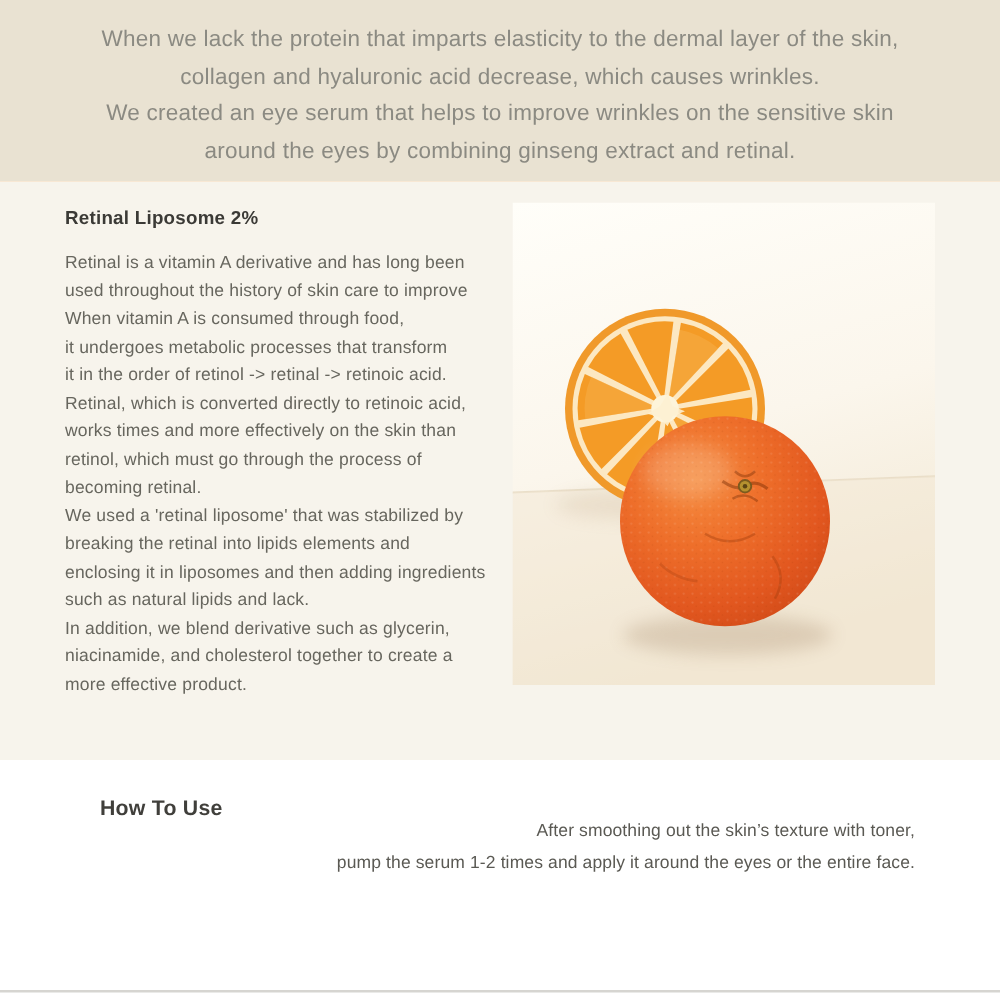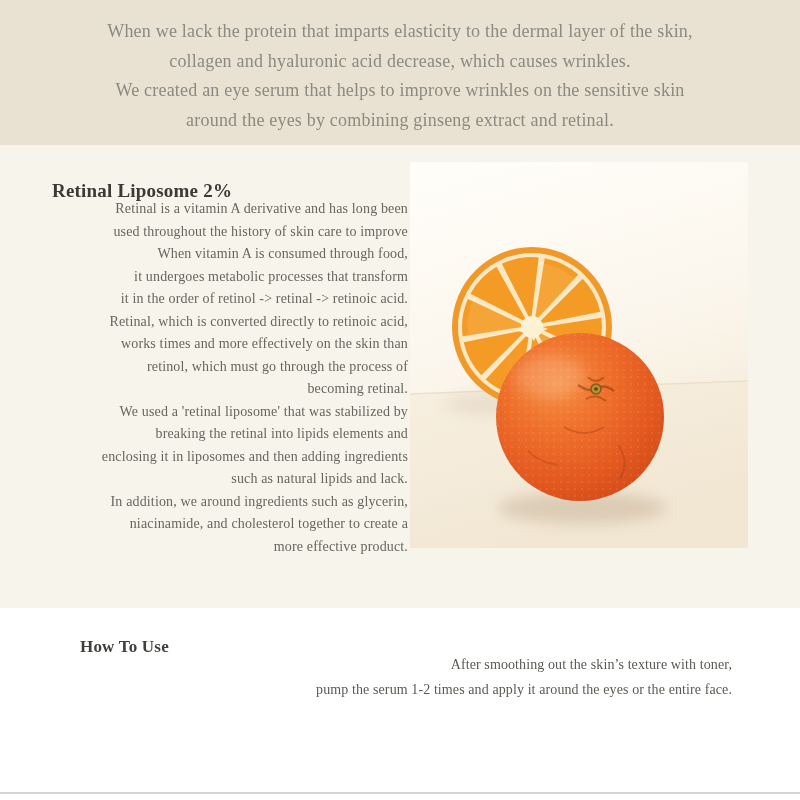--- a/index.html
+++ b/index.html
@@ -1,41 +1,41 @@
 <!DOCTYPE html>
 <html><head>
 <meta charset="utf-8">
 <style>
   html,body{margin:0;padding:0;background:#ffffff;}
   .page{
     position:relative;width:800px;height:800px;overflow:hidden;
-    font-family:Liberation Serif, serif;background:#fdba74;
+    font-family:Liberation Sans, sans-serif;background:#fdba74;
   }
   
   .banner{
     position:absolute;left:0;top:0;width:800px;height:145px;
     background:#e9e2d2;
   }
   .banner-text{
     position:absolute;left:0;top:17px;width:800px;
     text-align:center;font-size:18px;line-height:29.5px;
     color:#8b8a82;letter-spacing:.2px;
   }
   
   .main-section{
     position:absolute;left:0;top:145px;width:800px;height:463px;
     background:#f7f4ec;
   }
   .section-heading{
-    position:absolute;left:52px;top:180px;
-    font-size:19px;font-weight:bold;color:#3b3a36;letter-spacing:.2px;
+    position:absolute;left:52px;top:166px;
+    font-size:15px;font-weight:bold;color:#3b3a36;letter-spacing:.2px;
   }
   .body-text{
     position:absolute;left:52px;top:198px;width:356px;
-    font-size:14px;line-height:22.5px;color:#67665e;letter-spacing:.15px;text-align:right;
+    font-size:14px;line-height:22.5px;color:#67665e;letter-spacing:.15px;
   }
   
   .photo{
     position:absolute;left:410px;top:162px;width:338px;height:386px;
   }
   .photo svg{display:block;}
   
   .howto-section{
     position:absolute;left:0;top:608px;width:800px;height:192px;
     background:#ffffff;
@@ -78,21 +78,21 @@
       <div>it undergoes metabolic processes that transform</div>
       <div>it in the order of retinol -&gt; retinal -&gt; retinoic acid.</div>
       <div>Retinal, which is converted directly to retinoic acid,</div>
       <div>works times and more effectively on the skin than</div>
       <div>retinol, which must go through the process of</div>
       <div>becoming retinal.</div>
       <div>We used a 'retinal liposome' that was stabilized by</div>
       <div>breaking the retinal into lipids elements and</div>
       <div>enclosing it in liposomes and then adding ingredients</div>
       <div>such as natural lipids and lack.</div>
-      <div>In addition, we around ingredients such as glycerin,</div>
+      <div>In addition, we blend derivative such as glycerin,</div>
       <div>niacinamide, and cholesterol together to create a</div>
       <div>more effective product.</div>
     </div>
 
   <div class="photo">
     <svg width="338" height="386" viewBox="0 0 338 386" xmlns="http://www.w3.org/2000/svg">
       <defs>
         <linearGradient id="photoBg" x1="0" y1="0" x2="0.25" y2="1">
           <stop offset="0" stop-color="#fffef9"></stop>
           <stop offset="0.55" stop-color="#fbf6ec"></stop>

